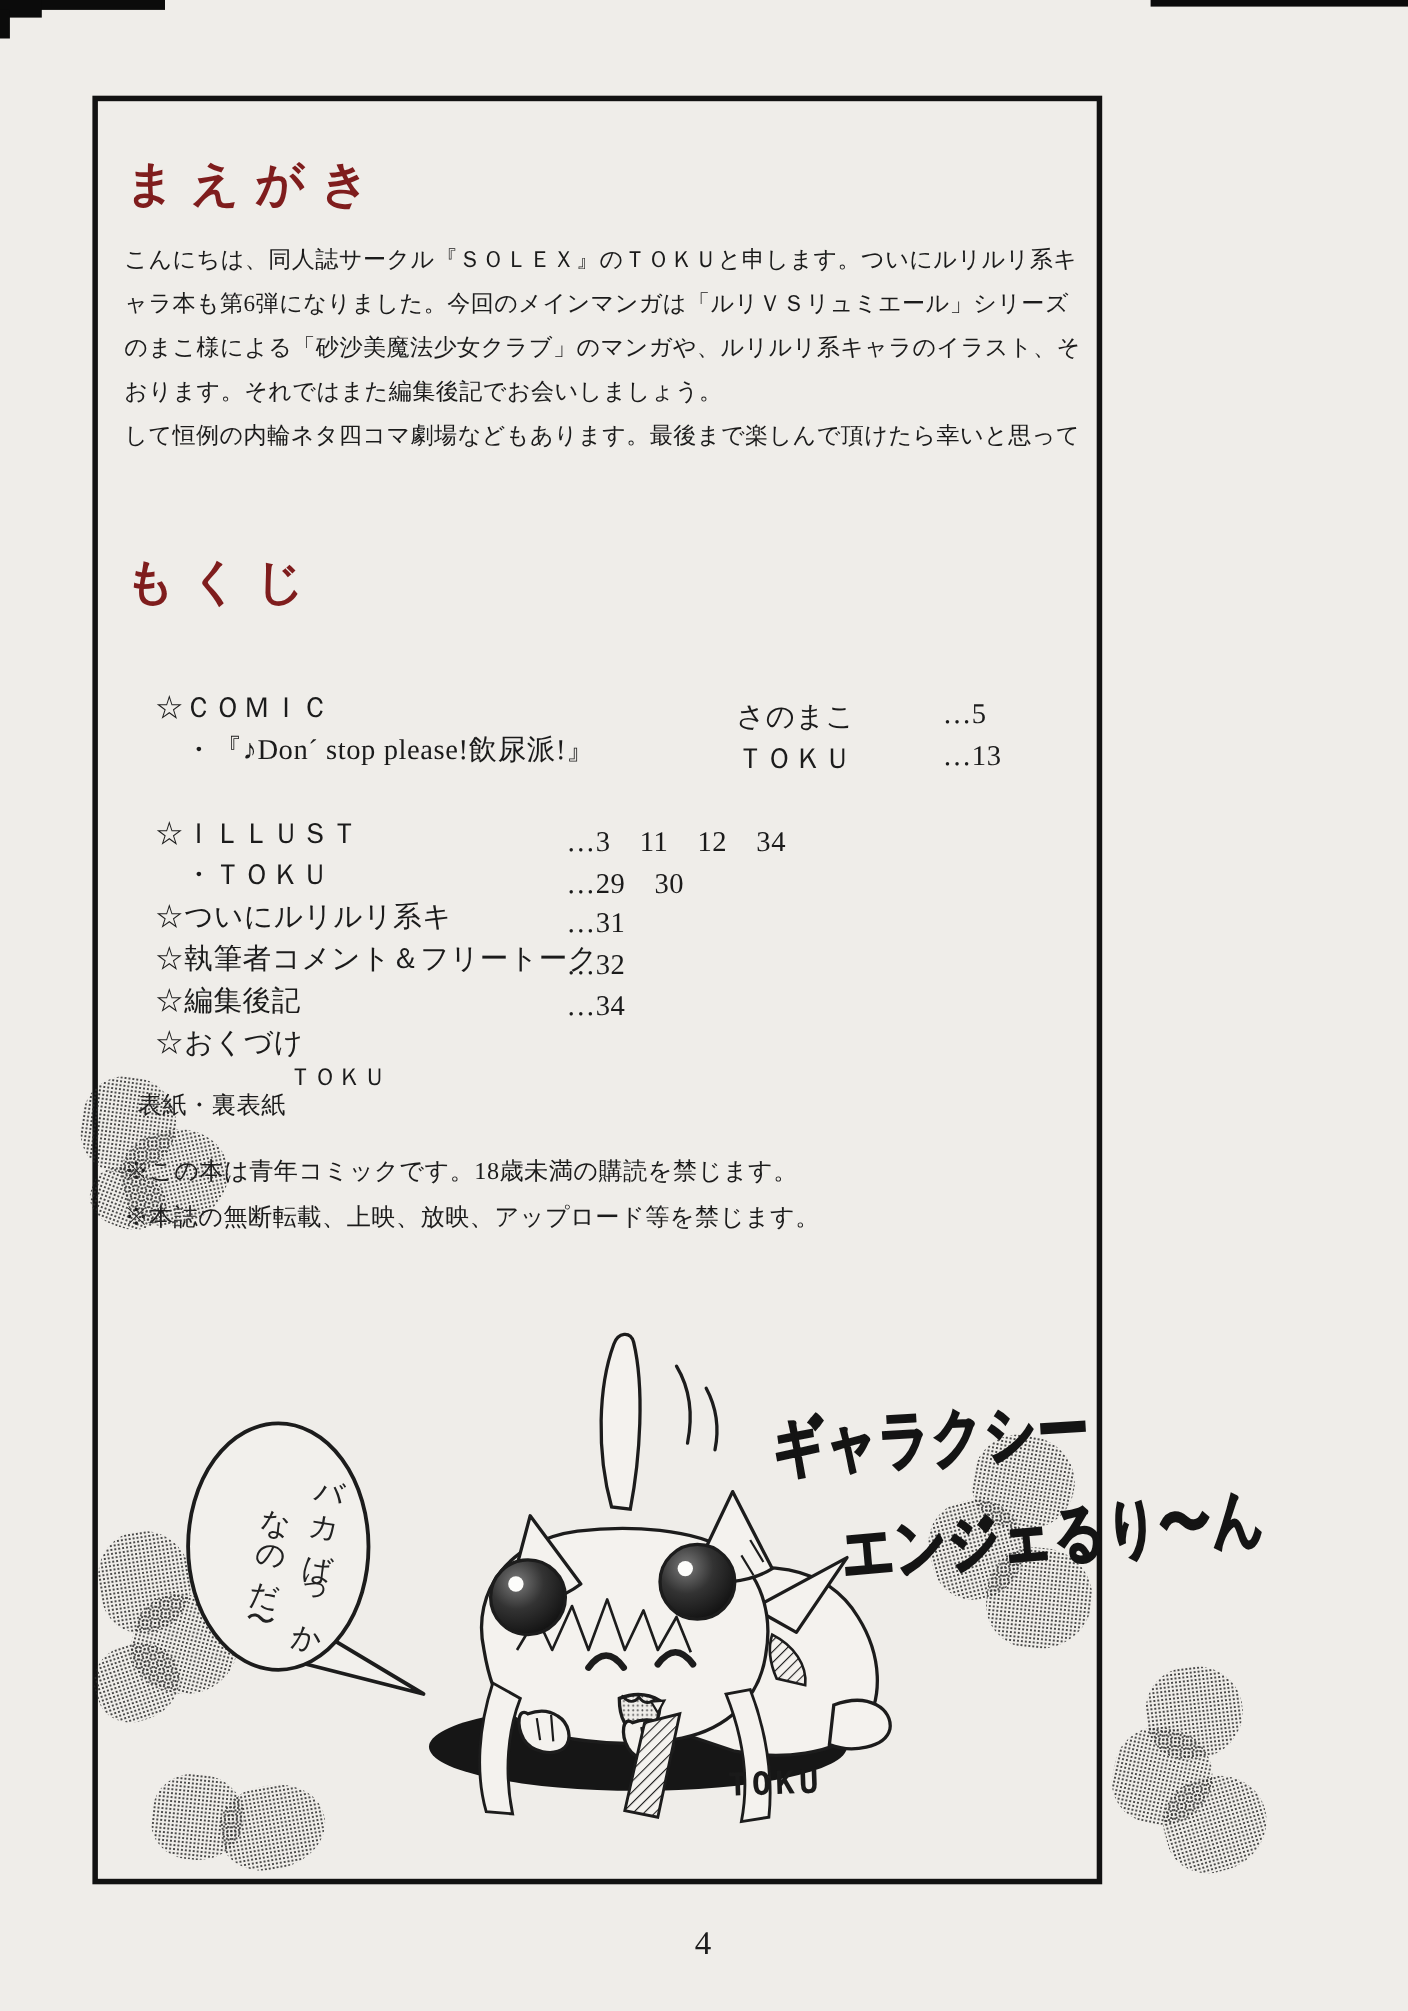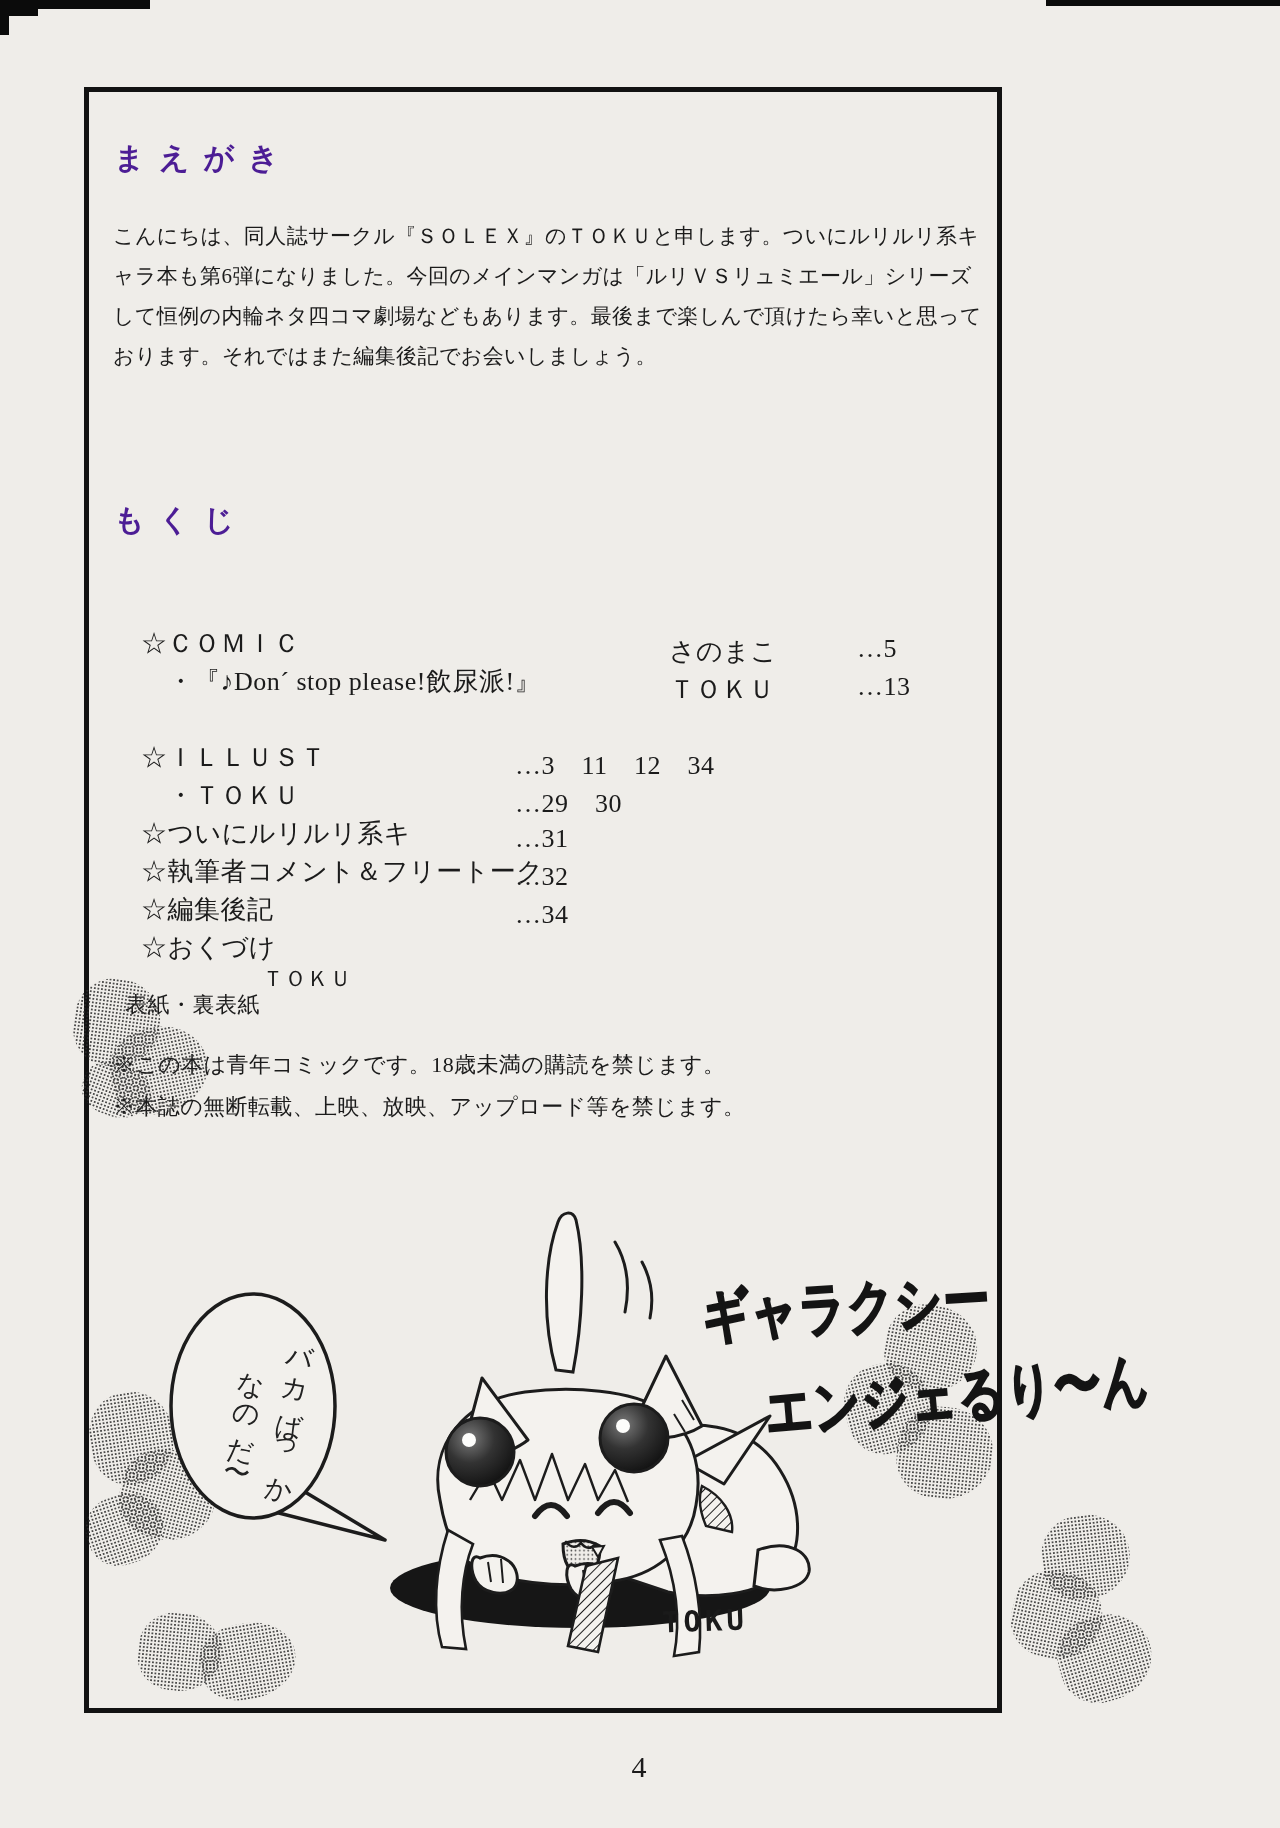--- a/index.html
+++ b/index.html
@@ -11,21 +11,21 @@
   
   .art{position:absolute;background:#0b0b0b}
   
   .frame{
     position:absolute;left:84px;top:87px;width:908px;height:1616px;
     border:5px solid #121212;
   }
   
   .h-jp{
     position:absolute;font-family:"Liberation Sans","DejaVu Sans",sans-serif;
-    font-weight:700;font-size:30px;letter-spacing:14px;color:#4c1d95;white-space:pre;
+    font-weight:700;font-size:44px;letter-spacing:14px;color:#7f1d1d;white-space:pre;
   }
   #preface-heading{left:114px;top:138px}
   #toc-heading{left:114px;top:500px}
   
   .para{position:absolute;left:113px;top:216px;font-size:21px;letter-spacing:.4px;line-height:40px}
   .para div{white-space:pre;height:40px}
   
   .toc{position:absolute;left:113px;top:596px;font-size:26px;letter-spacing:.5px}
   .trow{position:relative;height:38px;white-space:pre}
   .tlabel{display:inline-block}
@@ -81,22 +81,23 @@
 <div class="art" style="left:0;top:0;width:38px;height:16px"></div>
 <div class="art" style="left:0;top:9px;width:9px;height:26px"></div>
 <div class="art" style="left:1046px;top:0;width:234px;height:6px"></div>
 
 <div class="frame"></div>
 
 <div id="preface-heading" class="h-jp">まえがき</div>
 <div class="para">
   <div>こんにちは、同人誌サークル『ＳＯＬＥＸ』のＴＯＫＵと申します。ついにルリルリ系キ</div>
   <div>ャラ本も第6弾になりました。今回のメインマンガは「ルリＶＳリュミエール」シリーズ</div>
+  <div>のまこ様による「砂沙美魔法少女クラブ」のマンガや、ルリルリ系キャラのイラスト、そ</div>
+  <div>おります。それではまた編集後記でお会いしましょう。</div>
   <div>して恒例の内輪ネタ四コマ劇場などもあります。最後まで楽しんで頂けたら幸いと思って</div>
-  <div>おります。それではまた編集後記でお会いしましょう。</div>
 </div>
 
 <div id="toc-heading" class="h-jp">もくじ</div>
 <div class="toc">
   <div class="trow">
     <span class="tlabel">☆ＣＯＭＩＣ</span>
   </div>
   <div class="trow">
     <span class="tlabel">　・『♪Don´ stop please!飲尿派!』</span>
     <span class="tauthor">さのまこ</span>

